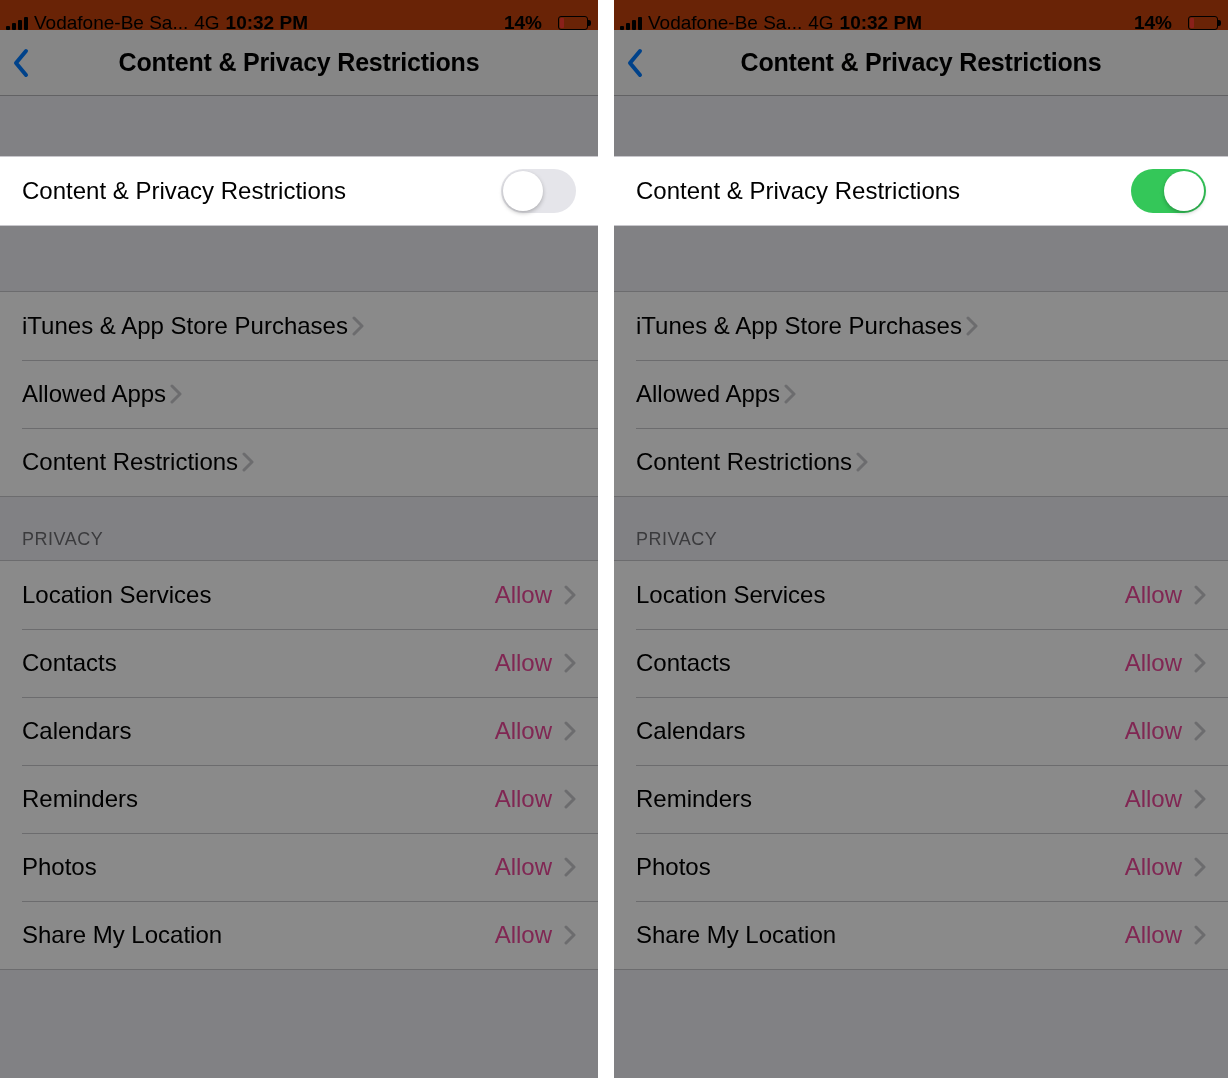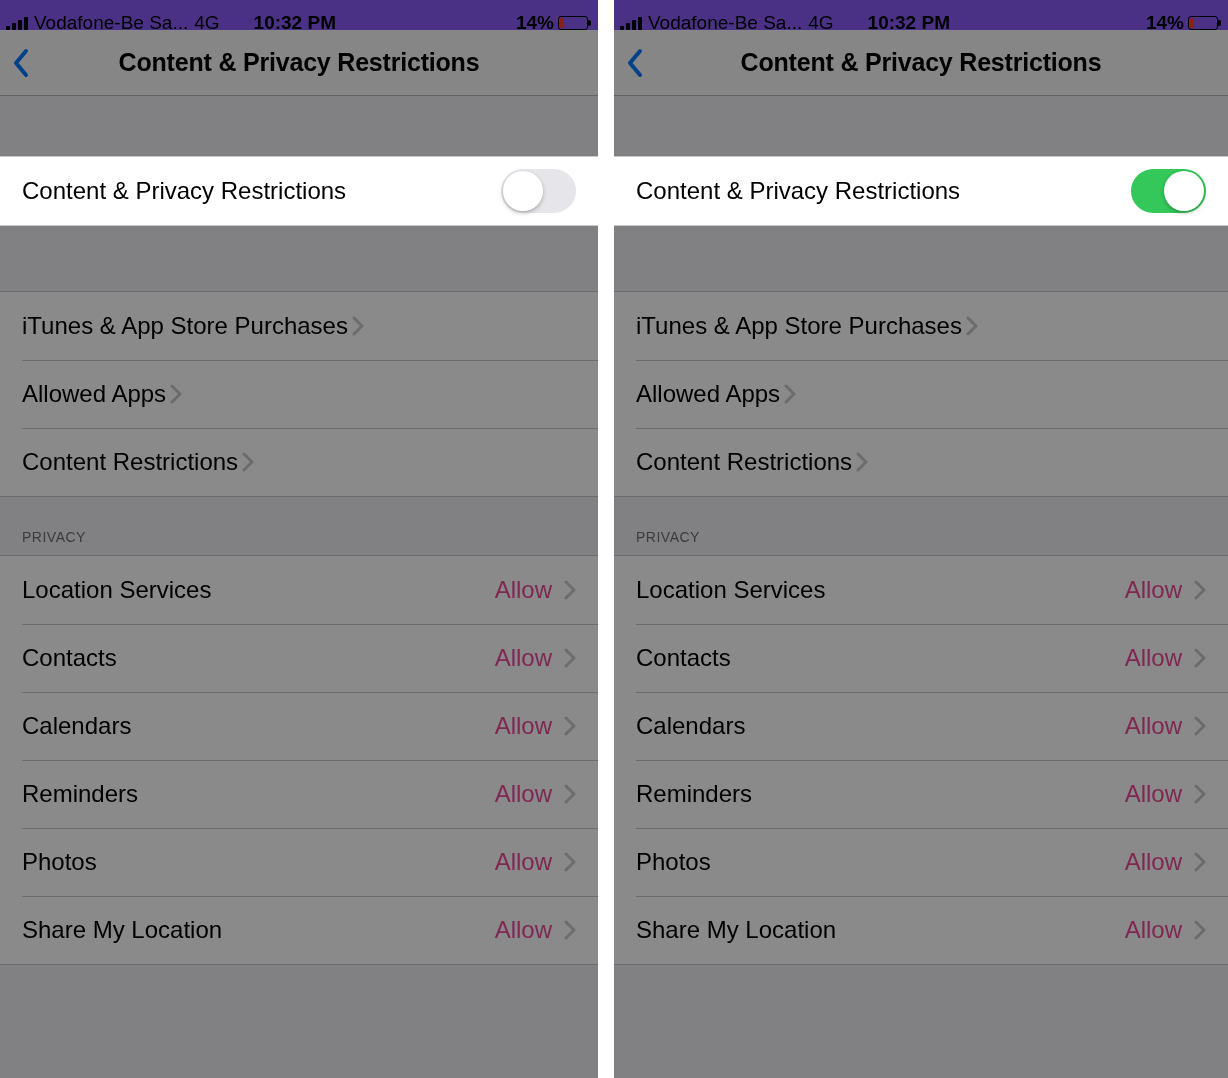--- a/index.html
+++ b/index.html
@@ -26,37 +26,37 @@
       background: rgba(0,0,0,.46);
       pointer-events: none;
       z-index: 5;
     }
     .highlight { position: relative; z-index: 10; background: #fff; }
     .status-bar {
       height: 30px;
       display: flex; align-items: center;
       padding: 16px 10px 0 6px;
       font-size: 19px; font-weight: 600;
-      background: #8b5cf6;
+      background: #c2410c;
       gap: 6px;
     }
     .status-left { display: flex; align-items: center; gap: 6px; flex: 0 0 auto; }
     .status-center { flex: 1; }
-    .status-right { display: flex; align-items: center; gap: 4px; justify-content: flex-end; }
+    .status-right { display: flex; align-items: center; gap: 16px; justify-content: flex-end; }
     .signal {
       display: inline-flex; align-items: flex-end; gap: 2px; height: 14px;
     }
     .signal span { display: inline-block; width: 4px; background: #000; border-radius: 1px; }
     .signal span:nth-child(1){height:4px}
     .signal span:nth-child(2){height:7px}
     .signal span:nth-child(3){height:10px}
     .signal span:nth-child(4){height:13px}
     .carrier { font-weight: 400; }
     .nettype { font-weight: 400; text-align: center; }
-    .clock { font-weight: 700; margin-left: 28px; }
+    .clock { font-weight: 700; }
     .batt {
       display:inline-flex; align-items:center;
     }
     .batt-body {
       width: 30px; height: 14px; border:1.5px solid #000; border-radius:3px;
       display:flex; align-items:center; padding:1px; position:relative;
     }
     .batt-body::after { content:""; position:absolute; right:-4px; top:3px; width:3px; height:6px; background:#000; border-radius:0 2px 2px 0; }
     .batt-fill { height:100%; width:14%; background:#ff3b30; border-radius:1px; }
     .nav {
@@ -99,21 +99,21 @@
     }
     .switch.off { background:#e5e5ea; }
     .switch.on  { background:#34c759; }
     .knob {
       position:absolute; top:2px; width:40px; height:40px; border-radius:50%;
       background:#fff; box-shadow: 0 2px 4px rgba(0,0,0,.25);
     }
     .switch.off .knob { left:2px; }
     .switch.on  .knob { left:33px; }
     .section-header {
-      font-size: 14px; color:#6d6d72; letter-spacing: 0.5px;
+      font-size: 18px; color:#6d6d72; letter-spacing: 0.5px;
       padding: 32px 22px 10px 22px;
       text-transform: uppercase;
     }
     
     .under { position: relative; z-index: 1; }
   </style>
 </head>
 <body>
 
 <div class="screen gap">

